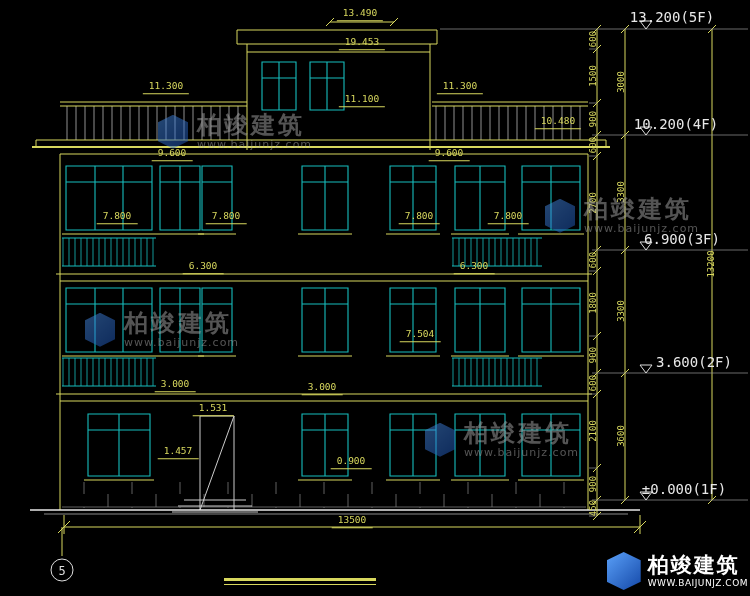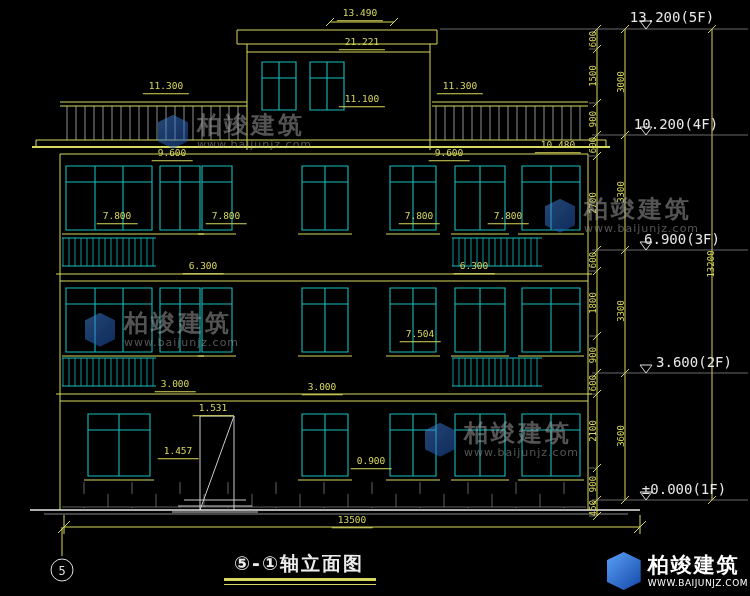--- a/index.html
+++ b/index.html
@@ -135,39 +135,39 @@
       M589 49H597M589 103H597M589 156H597M589 271H597M589 336H597
       M589 394H597M589 468H597M589 516H597"></path>
 
     <path stroke="#dddddd" fill="none" stroke-width="1" d="
       M646 29L640 21H652ZM646 135L640 127H652ZM646 250L640 242H652Z
       M646 373L640 365H652ZM646 500L640 492H652Z"></path>
   </svg>
 
   <div id="overlay">
       <span class="dim-label" style="left: 360px; top: 13px;">13.490</span>
-      <span class="dim-label" style="left: 362px; top: 42px;">21.221</span>
+      <span class="dim-label" style="left: 362px; top: 42px;">19.453</span>
       <span class="dim-label" style="left: 166px; top: 86px;">11.300</span>
       <span class="dim-label" style="left: 362px; top: 99px;">11.100</span>
       <span class="dim-label" style="left: 460px; top: 86px;">11.300</span>
-      <span class="dim-label" style="left: 558px; top: 121px; margin-top: 24px;">10.480</span>
+      <span class="dim-label" style="left: 558px; top: 121px;">10.480</span>
       <span class="dim-label" style="left: 172px; top: 153px;">9.600</span>
       <span class="dim-label" style="left: 449px; top: 153px;">9.600</span>
       <span class="dim-label" style="left: 117px; top: 216px;">7.800</span>
       <span class="dim-label" style="left: 226px; top: 216px;">7.800</span>
       <span class="dim-label" style="left: 419px; top: 216px;">7.800</span>
       <span class="dim-label" style="left: 508px; top: 216px;">7.800</span>
       <span class="dim-label" style="left: 203px; top: 266px;">6.300</span>
       <span class="dim-label" style="left: 474px; top: 266px;">6.300</span>
       <span class="dim-label" style="left: 420px; top: 334px;">7.504</span>
       <span class="dim-label" style="left: 175px; top: 384px;">3.000</span>
       <span class="dim-label" style="left: 322px; top: 387px;">3.000</span>
       <span class="dim-label" style="left: 213px; top: 408px;">1.531</span>
       <span class="dim-label" style="left: 178px; top: 451px;">1.457</span>
-      <span class="dim-label" style="left: 371px; top: 461px;">0.900</span>
+      <span class="dim-label" style="left: 351px; top: 461px;">0.900</span>
       <span class="dim-label" style="left: 352px; top: 520px;">13500</span>
       <span class="vdim" style="left: 593px; top: 39px;">600</span>
       <span class="vdim" style="left: 593px; top: 76px;">1500</span>
       <span class="vdim" style="left: 593px; top: 119px;">900</span>
       <span class="vdim" style="left: 593px; top: 145px;">600</span>
       <span class="vdim" style="left: 593px; top: 203px;">2700</span>
       <span class="vdim" style="left: 593px; top: 260px;">600</span>
       <span class="vdim" style="left: 593px; top: 303px;">1800</span>
       <span class="vdim" style="left: 593px; top: 355px;">900</span>
       <span class="vdim" style="left: 593px; top: 383px;">600</span>
@@ -211,21 +211,20 @@
           <div class="wm-name">柏竣建筑</div>
           <div class="wm-url">www.baijunjz.com</div>
         </div>
       </div>
     </div>
 
   <div class="axis-bubble">
     <span>5</span>
   </div>
 
-  <div class="title">⑤-①轴立面图</div>
   <div class="title-underline"></div>
   <div class="title-underline-thin"></div>
 
   <div class="brand">
     <div class="brand-icon"></div>
     <div>
       <div class="brand-name">柏竣建筑</div>
       <div class="brand-url">WWW.BAIJUNJZ.COM</div>
     </div>
   </div>

